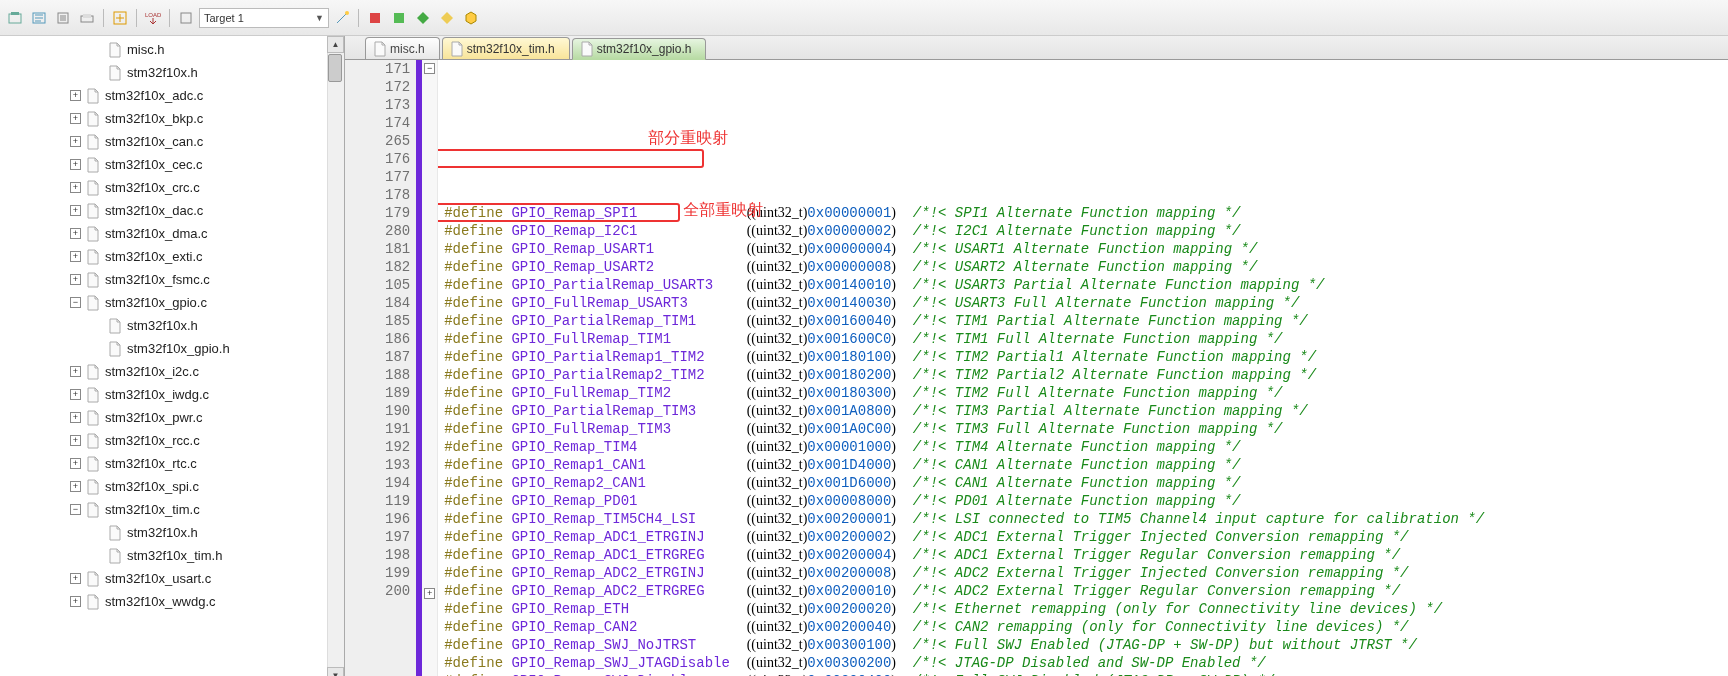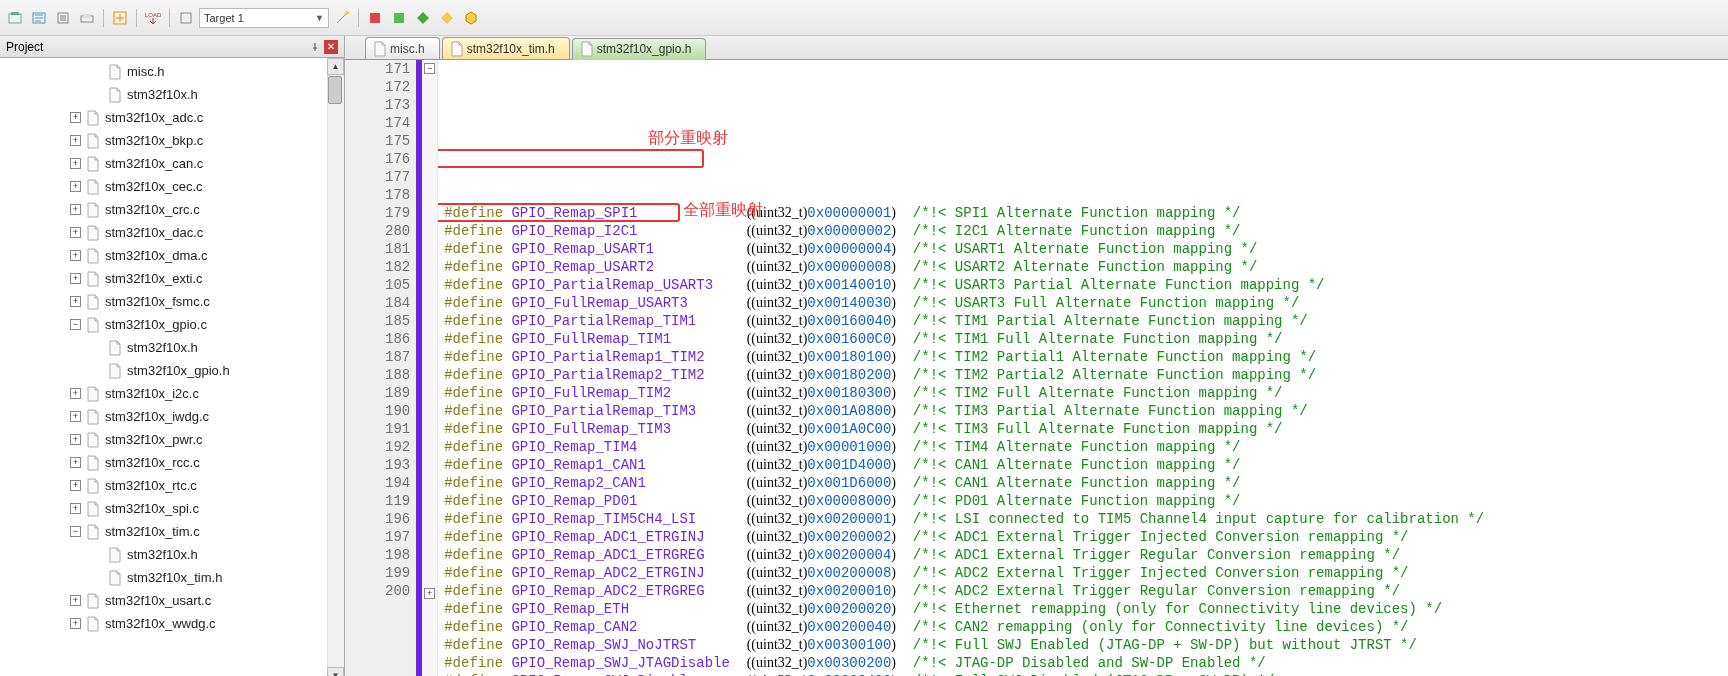--- a/index.html
+++ b/index.html
@@ -230,21 +230,21 @@
   padding-left: 6px;
   white-space: pre;
   overflow: hidden;
   position: relative;
 }
 .code-line { height: 18px; }
 .tok-directive { color: #8a7a1e; }
 .tok-macro { color: #6d28d9; }
 .tok-cast { color: #000; font-family: Liberation Serif, serif; }
 .tok-hex { color: #0f5fbf; }
-.tok-comment { color: #1a8a1a; }
+.tok-comment { color: #1a8a1a; font-style: italic; }
 
 .overlay {
   position: absolute;
   pointer-events: none;
 }
 .red-box {
   border: 2px solid #e33;
   border-radius: 3px;
 }
 .red-text {
@@ -339,30 +339,20 @@
   <span class="tb-icon">
       <svg width="16" height="16">
         <path d="M8 2l5 3v6l-5 3-5-3V5z" fill="#fc4" stroke="#a80"></path>
       </svg>
     </span>
 </div>
 
 <div class="main">
 
   <div class="project-panel">
-    <div class="project-header">
-      <span>Project</span>
-      <span class="spacer"></span>
-      <span class="pin-icon">
-          <svg width="10" height="10">
-            <path d="M5 1v5M3 6h4M5 6v3" stroke="#555" fill="none"></path>
-          </svg>
-        </span>
-      <span class="close-icon">✕</span>
-    </div>
     <div class="project-tree">
       <div class="tree-scroll-track">
         <div class="tree-scroll-arrow-up">▲</div>
         <div class="tree-scroll-thumb" style="top:18px"></div>
         <div class="tree-scroll-arrow-down">▼</div>
       </div>
       <div id="tree-items">
           <div class="tree-item">
             <span class="tree-indent" style="width:84px"></span>
     <span class="tree-toggle empty"></span>
@@ -671,21 +661,21 @@
           </span>
           <span>stm32f10x_gpio.h</span>
         </div>
       </div>
     <div class="code-area">
       <div class="gutter" id="gutter">
           <div class="gutter-line">171</div>
           <div class="gutter-line">172</div>
           <div class="gutter-line">173</div>
           <div class="gutter-line">174</div>
-          <div class="gutter-line">175</div>
+          <div class="gutter-line">265</div>
           <div class="gutter-line">176</div>
           <div class="gutter-line">177</div>
           <div class="gutter-line">178</div>
           <div class="gutter-line">179</div>
           <div class="gutter-line">280</div>
           <div class="gutter-line">181</div>
           <div class="gutter-line">182</div>
           <div class="gutter-line">105</div>
           <div class="gutter-line">184</div>
           <div class="gutter-line">185</div>

